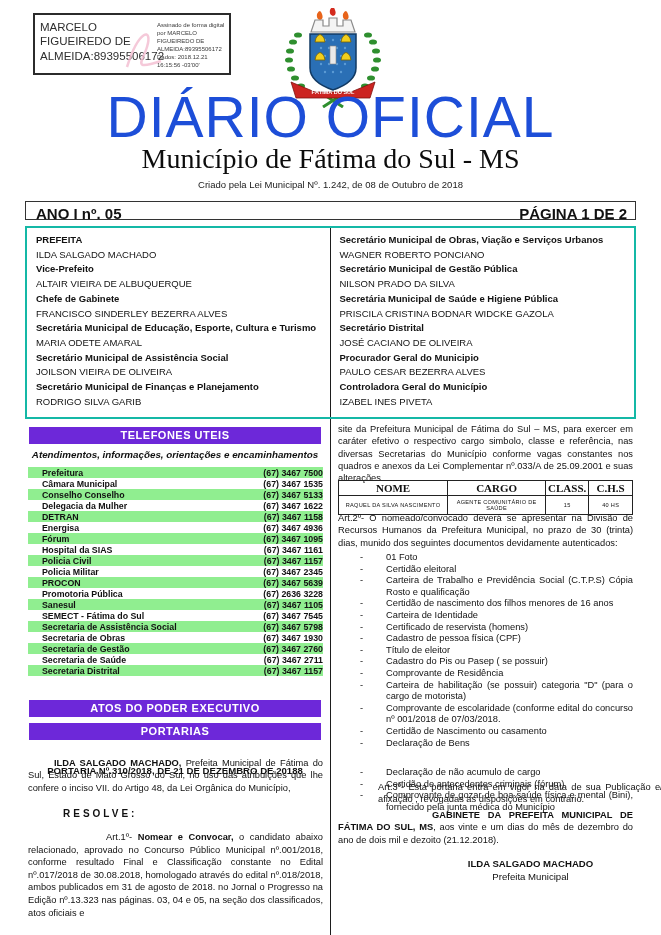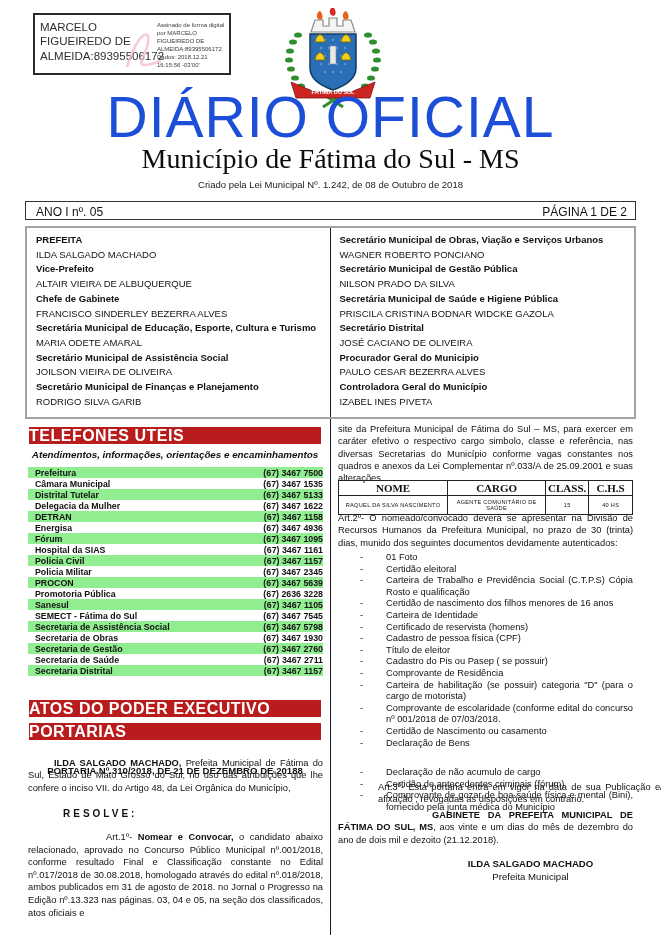--- a/index.html
+++ b/index.html
@@ -17,42 +17,42 @@
 
   
   .title { position:absolute; top:84px; left:0; width:100%; text-align:center;
            font-family:Liberation Sans, sans-serif; font-size:57px; letter-spacing:1px; color:#1d4ed8; }
   .subtitle { position:absolute; top:143px; left:0; width:100%; text-align:center;
            font-family:"Liberation Serif", serif; font-size:28px; color:#0c0c0c; }
   .lawline { position:absolute; top:179px; left:0; width:100%; text-align:center; font-size:9.5px; color:#222; }
 
   
   .hbar { position:absolute; left:25px; top:201px; width:611px; height:19px; border:1px solid #333; }
-  .hbar span { position:absolute; top:3px; font-size:12px; font-weight:normal; white-space:nowrap; }
+  .hbar span { position:absolute; top:3px; font-size:15px; font-weight:bold; white-space:nowrap; }
   .hbar .l { left:10px; }
   .hbar .c { left:0; width:100%; text-align:center; }
   .hbar .r { right:8px; }
 
   
   .vdivider { position:absolute; left:330px; top:226px; width:1px; height:709px; background:#1d1d1d; }
 
   
-  .officials { position:absolute; left:25px; top:226px; width:611px; height:193px; border:2px solid #a3a3a3; display:flex; }
+  .officials { position:absolute; left:25px; top:226px; width:611px; height:193px; border:2px solid #14b8a6; display:flex; }
   .officials .col { width:50%; padding:5px 8px 0 9px; font-size:9.5px; line-height:14.7px; }
   .officials .role { font-weight:bold; }
 
   
-  .greenbar { position:absolute; left:29px; width:292px; height:17px; background:#b91c1c; color:#fff;
-              font-weight:bold; font-size:16px; text-align:left; line-height:17px; letter-spacing:0.5px; }
+  .greenbar { position:absolute; left:29px; width:292px; height:17px; background:#6d28d9; color:#fff;
+              font-weight:bold; font-size:11px; text-align:center; line-height:17px; letter-spacing:0.5px; }
   .phones-sub { position:absolute; left:25px; top:449px; width:300px; text-align:center;
                 font-size:9.8px; font-weight:bold; font-style:italic; }
   .phonetable { position:absolute; left:28px; top:467px; width:295px; }
   .prow { display:flex; height:11px; align-items:center; font-size:8.8px; font-weight:bold; }
   .prow:nth-child(odd) { background:#90ee90; }
-  .prow .pn { flex:1; padding-left:7px; white-space:nowrap; }
+  .prow .pn { flex:1; padding-left:14px; white-space:nowrap; }
   .prow .pv { white-space:nowrap; }
 
   .p-heading { position:absolute; left:28px; top:741px; width:294px; text-align:center; font-size:9.6px; font-weight:bold;margin-top:24px; }
   .para { font-size:9.3px; line-height:12.3px; text-align:justify; }
   .intro { position:absolute; left:28px; top:757px; width:295px; text-indent:26px; }
   .resolve { position:absolute; left:63px; top:808px; font-size:10px; font-weight:bold; letter-spacing:3px; }
   .art1 { position:absolute; left:28px; top:831px; width:295px; text-indent:78px; line-height:12.6px; }
 
   
   .rcol-cont { position:absolute; left:338px; top:423px; width:295px; }
@@ -195,21 +195,21 @@
   <div class="phonetable">
     <div class="prow">
         <span class="pn">Prefeitura</span>
         <span class="pv">(67) 3467 7500</span>
       </div>
     <div class="prow">
         <span class="pn">Câmara Municipal</span>
         <span class="pv">(67) 3467 1535</span>
       </div>
     <div class="prow">
-        <span class="pn">Distrital Tutelar</span>
+        <span class="pn">Conselho Conselho</span>
         <span class="pv">(67) 3467 5133</span>
       </div>
     <div class="prow">
         <span class="pn">Delegacia da Mulher</span>
         <span class="pv">(67) 3467 1622</span>
       </div>
     <div class="prow">
         <span class="pn">DETRAN</span>
         <span class="pv">(67) 3467 1158</span>
       </div>

